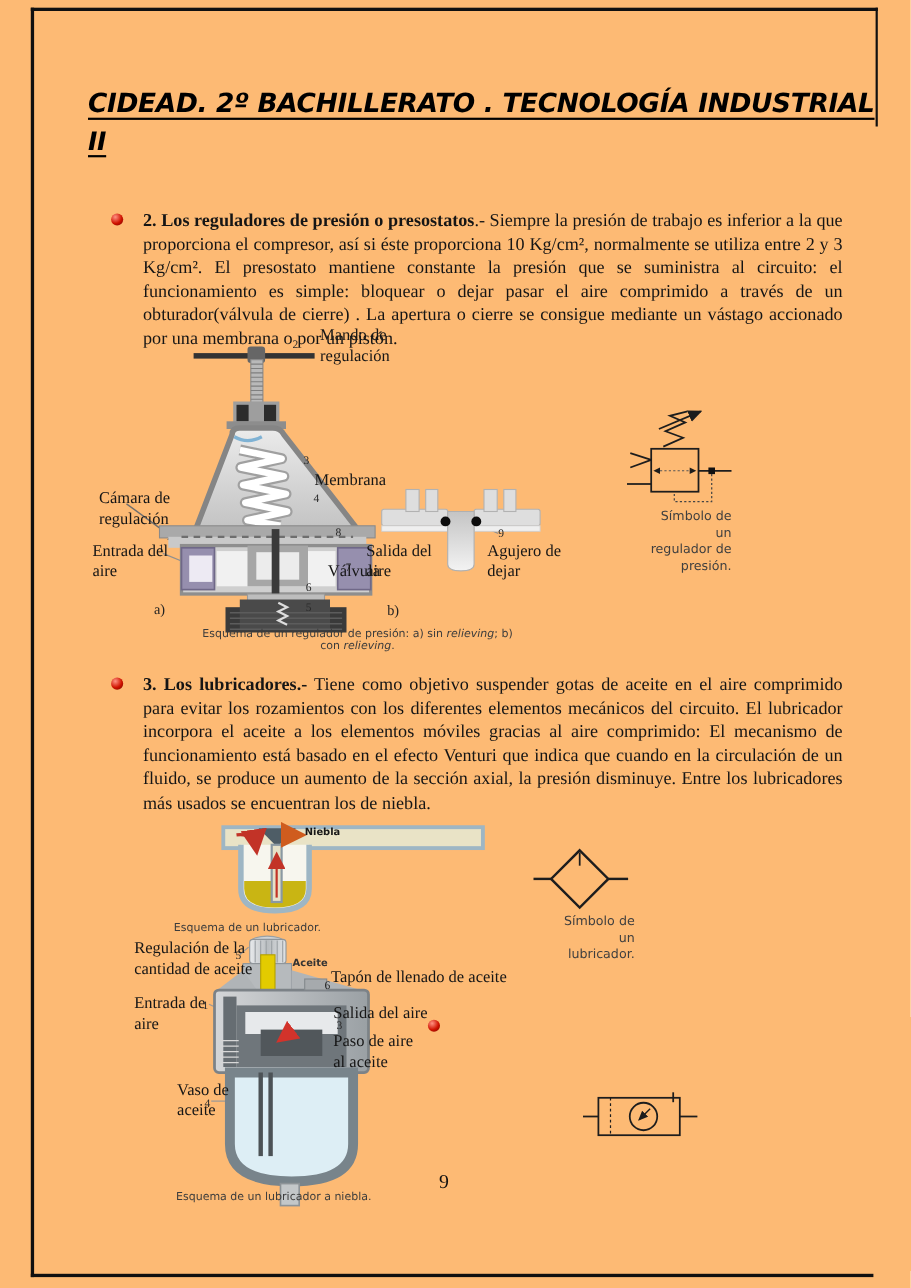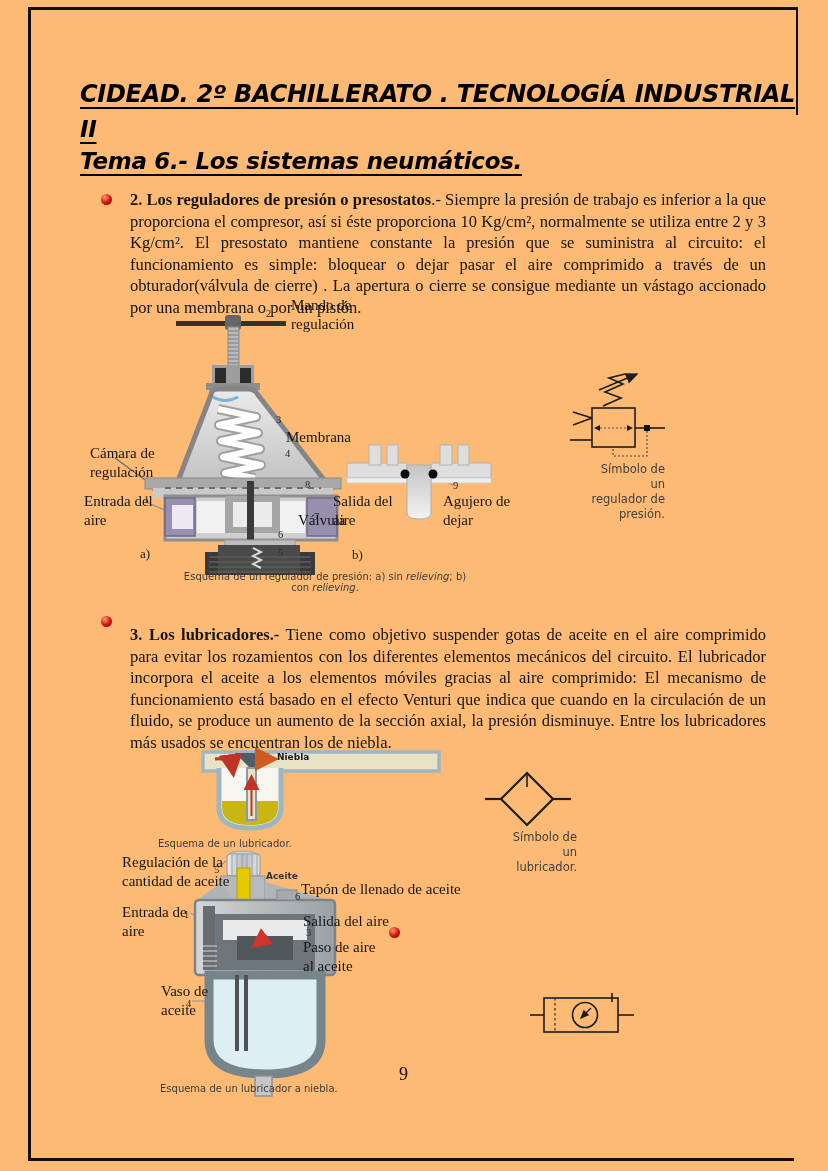--- a/index.html
+++ b/index.html
@@ -30,21 +30,20 @@
 
 <div id="page">
 
   <div class="frame" style="left:28px;top:7px;width:770px;height:3px;"></div>
   <div class="frame" style="left:28px;top:7px;width:3px;height:1154px;"></div>
   <div class="frame" style="left:28px;top:1158px;width:766px;height:3px;"></div>
   <div class="frame" style="left:796px;top:7px;width:2px;height:108px;"></div>
 
   <div class="abs hline" style="left:80px;top:80px;font-size:24px;">CIDEAD. 2º BACHILLERATO . TECNOLOGÍA INDUSTRIAL</div>
   <div class="abs hline" style="left:80px;top:116px;font-size:23px;">II</div>
-  <div class="abs hline" style="left:80px;top:148px;font-size:23px;">Tema 6.- Los sistemas neumáticos.</div>
 
   <div class="bullet" style="left:101px;top:194px;"></div>
   <div class="para" style="left:130px;top:189px;width:636px;">
     <b>2. Los reguladores de presión o presostatos</b><span>.- Siempre la presión de trabajo es inferior a la que proporciona el compresor, así si éste proporciona 10 Kg/cm², normalmente se utiliza entre 2 y 3 Kg/cm². El presostato mantiene constante la presión que se suministra al circuito: el funcionamiento es simple: bloquear o dejar pasar el aire comprimido a través de un obturador(válvula de cierre) . La apertura o cierre se consigue mediante un vástago accionado por una membrana o por un pistón.</span>
   </div>
 
   <svg style="left:85px;top:305px;" width="420" height="280" viewBox="0 0 420 280">
     <defs>
       <linearGradient id="bellG" x1="0" y1="0" x2="0" y2="1">
         <stop offset="0" stop-color="#ebebeb"></stop>
@@ -160,21 +159,21 @@
     <path d="M35,53 L29,56 L35,59 Z" fill="#1d1d1d"></path>
     <path d="M62,53 L68,56 L62,59 Z" fill="#1d1d1d"></path>
     <rect x="79" y="53" width="6" height="6" fill="#111"></rect>
     <polyline points="82,59 82,84 48,84 48,76" fill="none" stroke="#444" stroke-width="1.1" stroke-dasharray="2,2"></polyline>
   </svg>
   <div class="symcap" style="left:583px;top:462px;width:82px;text-align:right;">Símbolo de un
 regulador de
 presión.</div>
 
   <div class="bullet" style="left:101px;top:616px;"></div>
-  <div class="para" style="left:130px;top:611px;width:636px;margin-top:13px;">
+  <div class="para" style="left:130px;top:611px;width:636px;">
     <b>3. Los lubricadores.-</b><span> Tiene como objetivo suspender gotas de aceite en el aire comprimido para evitar los rozamientos con los diferentes elementos mecánicos del circuito. El lubricador incorpora el aceite a los elementos móviles gracias al aire comprimido: El mecanismo de funcionamiento está basado en el efecto Venturi que indica que cuando en la circulación de un fluido, se produce un aumento de la sección axial, la presión disminuye. Entre los lubricadores más usados se encuentran los de niebla.</span>
   </div>
 
   <svg style="left:195px;top:746px;" width="250" height="95" viewBox="0 0 250 95">
     <defs>
       <marker id="arrR" markerWidth="8" markerHeight="8" refX="6" refY="4" orient="auto">
         <path d="M0,0 L8,4 L0,8 Z" fill="#c23327"></path>
       </marker>
       <marker id="arrO" markerWidth="8" markerHeight="8" refX="6" refY="4" orient="auto">
         <path d="M0,0 L8,4 L0,8 Z" fill="#cf5c1e"></path>

